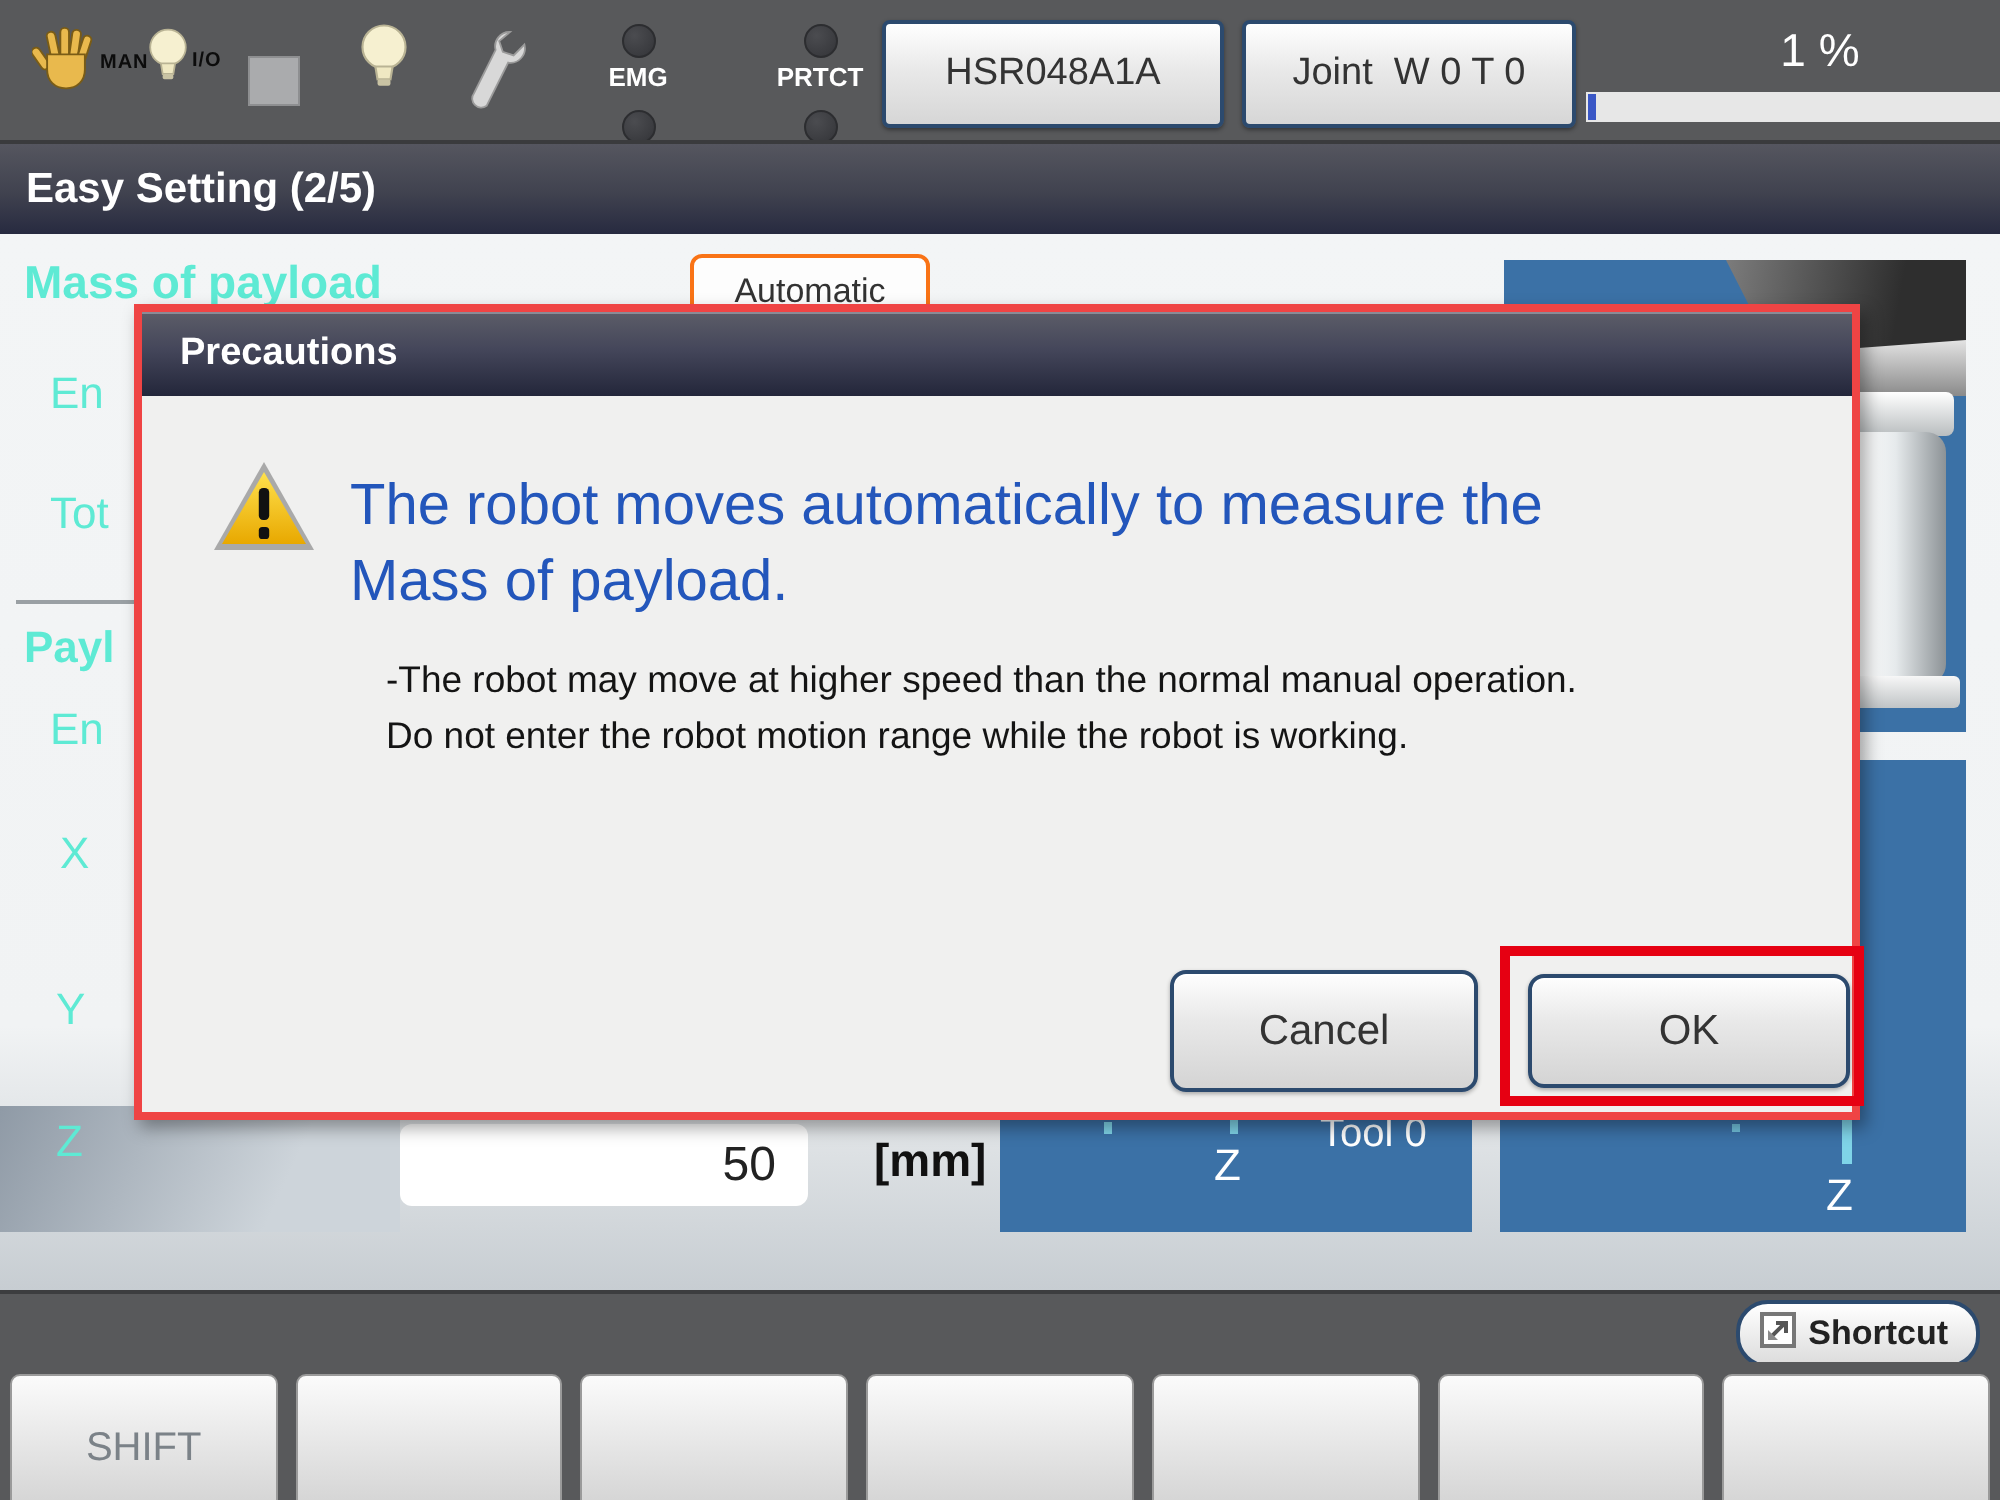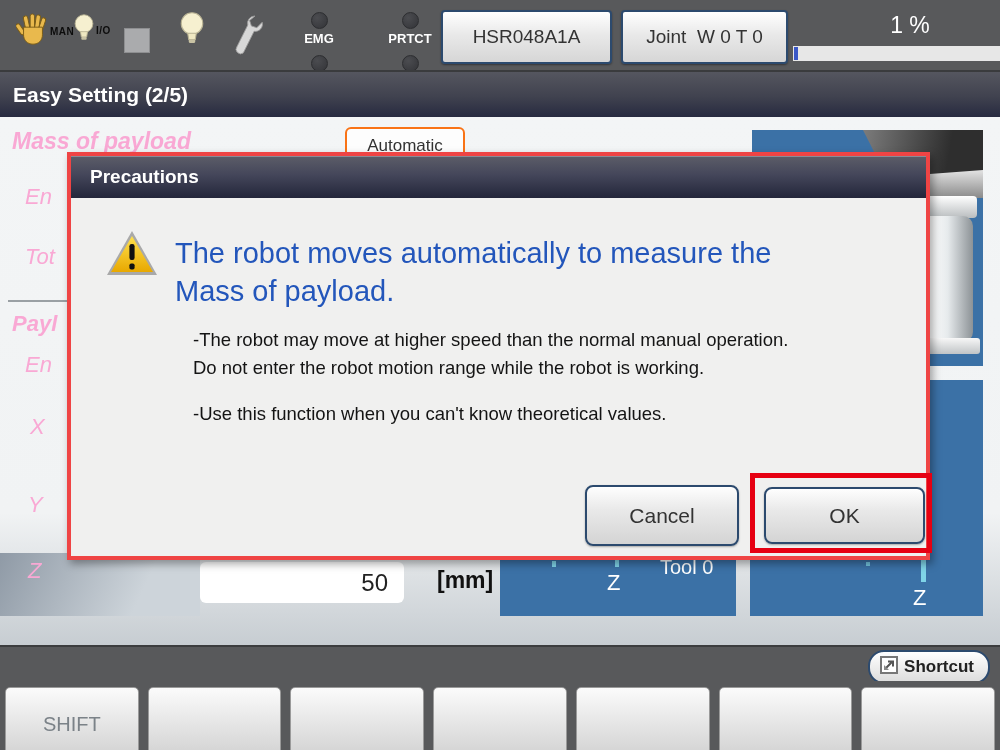--- a/index.html
+++ b/index.html
@@ -21,21 +21,21 @@
   .override{position:absolute;left:855px;top:12px;width:110px;text-align:center;color:#fff;font-size:23px;}
   .pbar{position:absolute;left:793px;top:46px;width:207px;height:15px;background:#e7e7e7;}
   .pfill{position:absolute;left:1px;top:1px;width:4px;height:13px;background:#3a57c6;}
   
   .pagehdr{position:absolute;left:0;top:70px;width:1000px;height:47px;
            background:linear-gradient(#55565f,#40424f 55%,#272a40);border-top:2px solid #3a3b3d;box-sizing:border-box;}
   .pagehdr .t{color:#fff;font-size:21px;font-weight:bold;line-height:45px;padding-left:13px;}
   
   .content{position:absolute;left:0;top:117px;width:1000px;height:528px;
            background:linear-gradient(#f3f5f6 0%,#f1f3f4 75%,#c7cdd2 100%);}
-  .bglabel{position:absolute;color:#f9a8d4;font-size:22px;z-index:2;font-style:italic;}
+  .bglabel{position:absolute;color:#5eead4;font-size:22px;z-index:2;}
   .bold{font-weight:bold;}
   .divider{position:absolute;left:8px;top:300px;width:60px;height:2px;background:#9aa0a4;z-index:2;}
   .autobtn{position:absolute;left:345px;top:127px;width:116px;height:34px;border:2px solid #f97316;border-radius:6px;
            background:#fdfdfd;color:#333;font-size:17px;display:flex;align-items:center;justify-content:center;z-index:2;}
   .bluepanel{position:absolute;background:#3b71a6;z-index:1;overflow:hidden;}
   .graystrip{position:absolute;left:0;top:553px;width:200px;height:63px;z-index:1;
              background:linear-gradient(115deg,#8f9aa6,#cdd4da 70%);}
   .zinput{position:absolute;left:200px;top:562px;width:204px;height:41px;background:#fff;border-radius:6px;z-index:2;
           font-size:24px;color:#222;text-align:right;line-height:41px;padding-right:16px;box-sizing:border-box;}
   .unit{position:absolute;left:437px;top:567px;font-size:23px;font-weight:600;color:#111;z-index:2;}
@@ -224,21 +224,20 @@
     </div>
 
     <div class="dlg-heading">
       <div>The robot moves automatically to measure the</div>
       <div>Mass of payload.</div>
     </div>
 
     <div class="dlg-body">
       <div>-The robot may move at higher speed than the normal manual operation.</div>
       <div>Do not enter the robot motion range while the robot is working.</div>
-      <div class="gap">-Use this function when you can't know theoretical values.</div>
     </div>
 
     <div class="dlg-btn btn-cancel">Cancel</div>
     <div class="dlg-btn btn-ok">OK</div>
     <div class="okhl"></div>
   </div>
 
   <div class="shortcutbar">
     <div class="shortcutbtn">
       <span>

